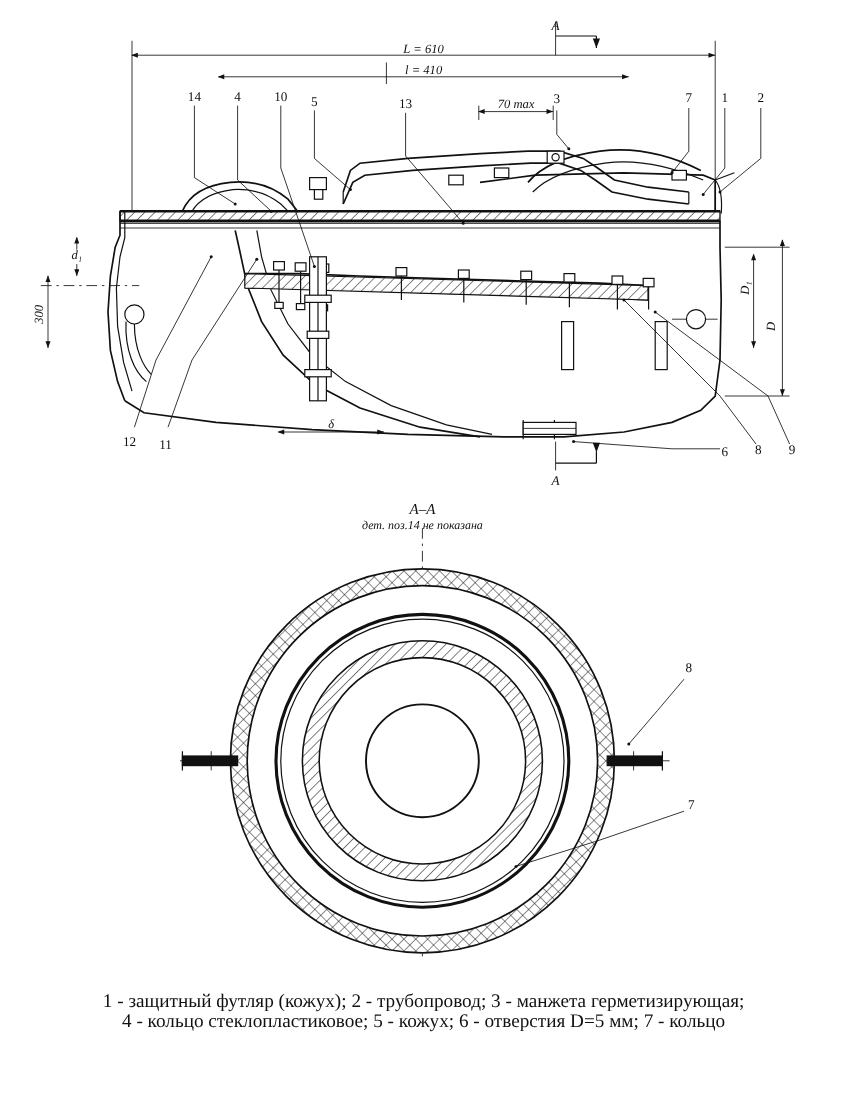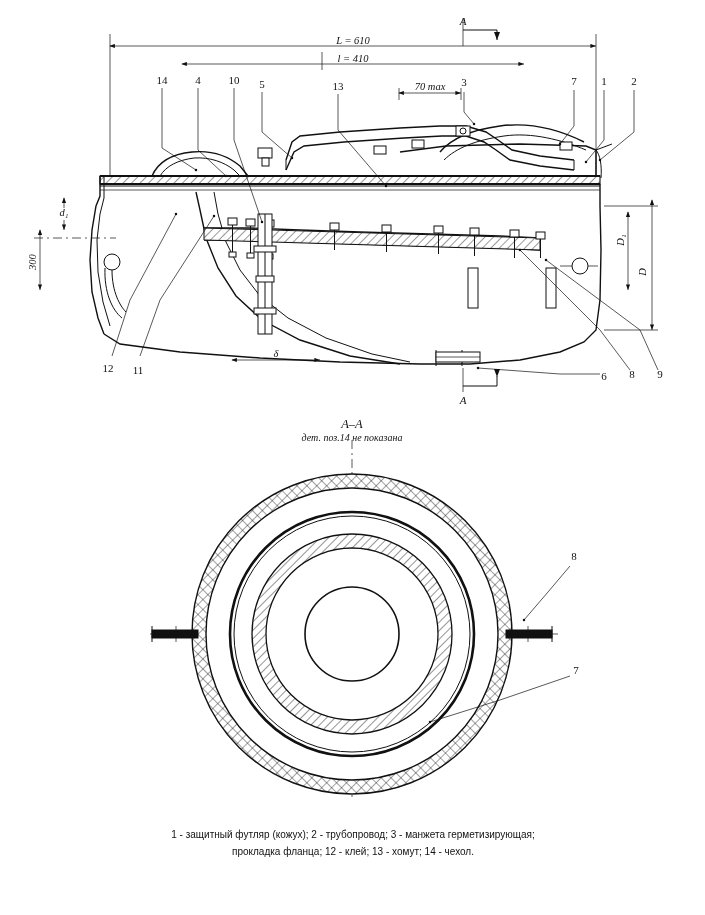--- a/index.html
+++ b/index.html
@@ -26,22 +26,22 @@
     top: 0;
     width: 705px;
     height: 915px;
   }
   .legend {
     position: absolute;
     left: 58px;
     top: 826px;
     width: 590px;
     text-align: center;
-    font-family: Liberation Sans, sans-serif;
-    font-size: 10px;
+    font-family: Liberation Serif, serif;
+    font-size: 16px;
     line-height: 17.2px;
     color: #111;
   }
   .legend div { white-space: nowrap; }
   text {
     font-family: "Liberation Serif", serif;
     fill: #111111;
   }
   .lbl { font-size: 11px; }
   .lbl-i { font-size: 11px; font-style: italic; }
@@ -351,16 +351,16 @@
         <path d="M570,566 L548,592 L524,620" marker-end="url(#dotm)"></path>
         <path d="M570,676 L500,700 L430,722" marker-end="url(#dotm)"></path>
       </g>
       <text class="lbl" x="574" y="560" text-anchor="middle">8</text>
       <text class="lbl" x="576" y="674" text-anchor="middle">7</text>
     </g>
   </svg>
 
   <div class="legend">
     <div>1 - защитный футляр (кожух); 2 - трубопровод; 3 - манжета герметизирующая;</div>
-    <div>прокладка фланца; 12 - клей; 13 - хомут; 14 - чехол.</div>
+    <div>4 - кольцо стеклопластиковое; 5 - кожух; 6 - отверстия D=5 мм; 7 - кольцо</div>
   </div>
 
 </div>
 
 </body></html>

